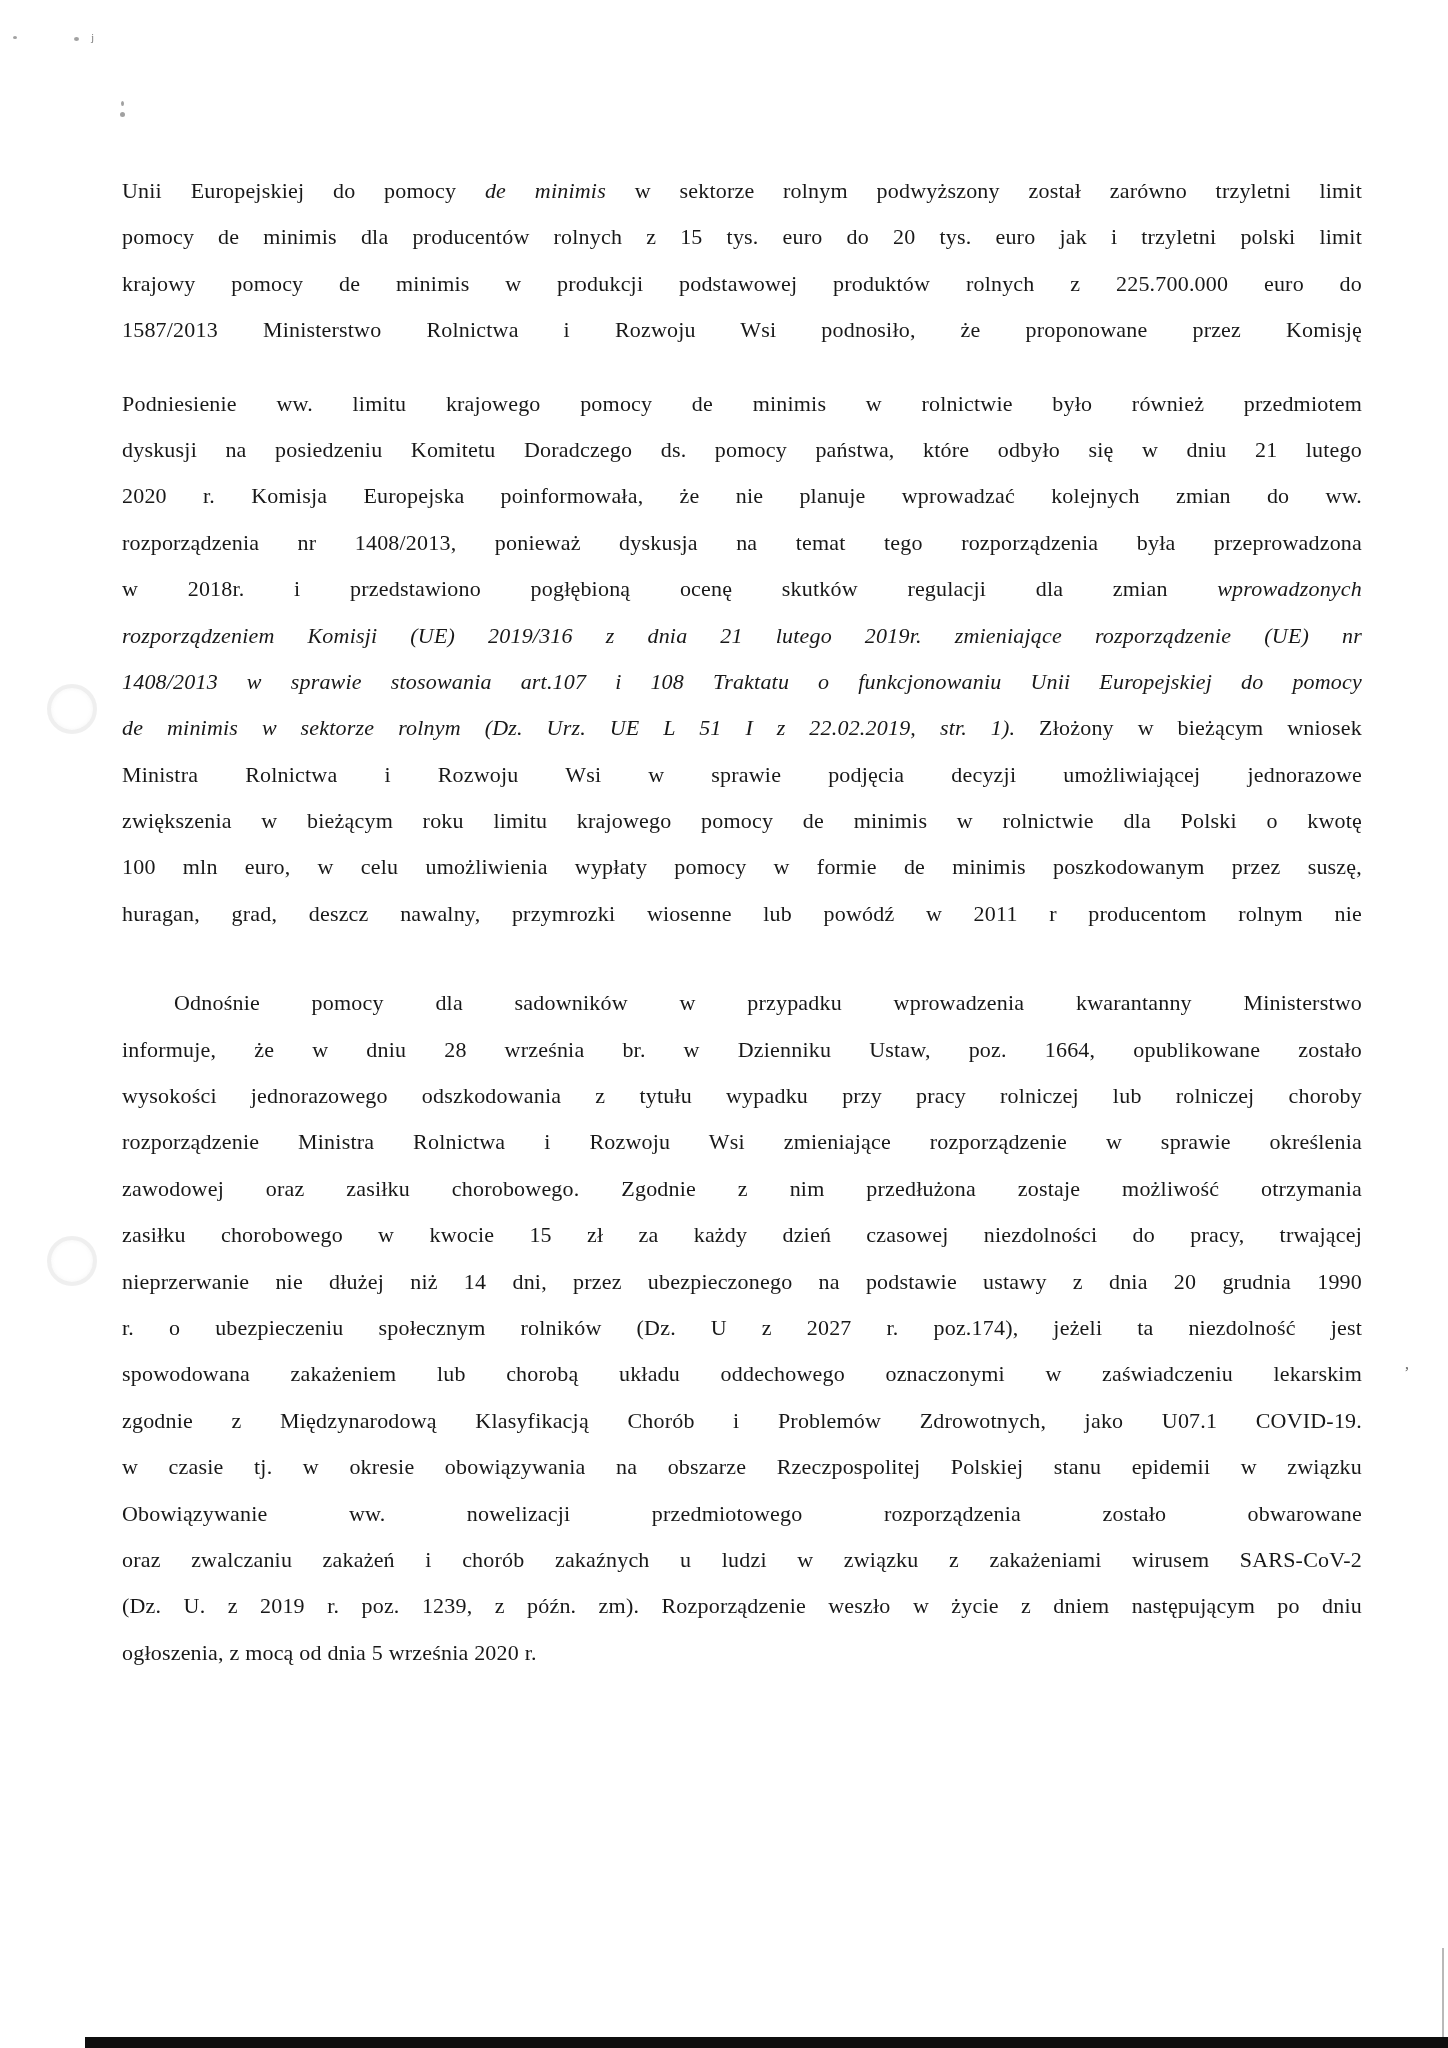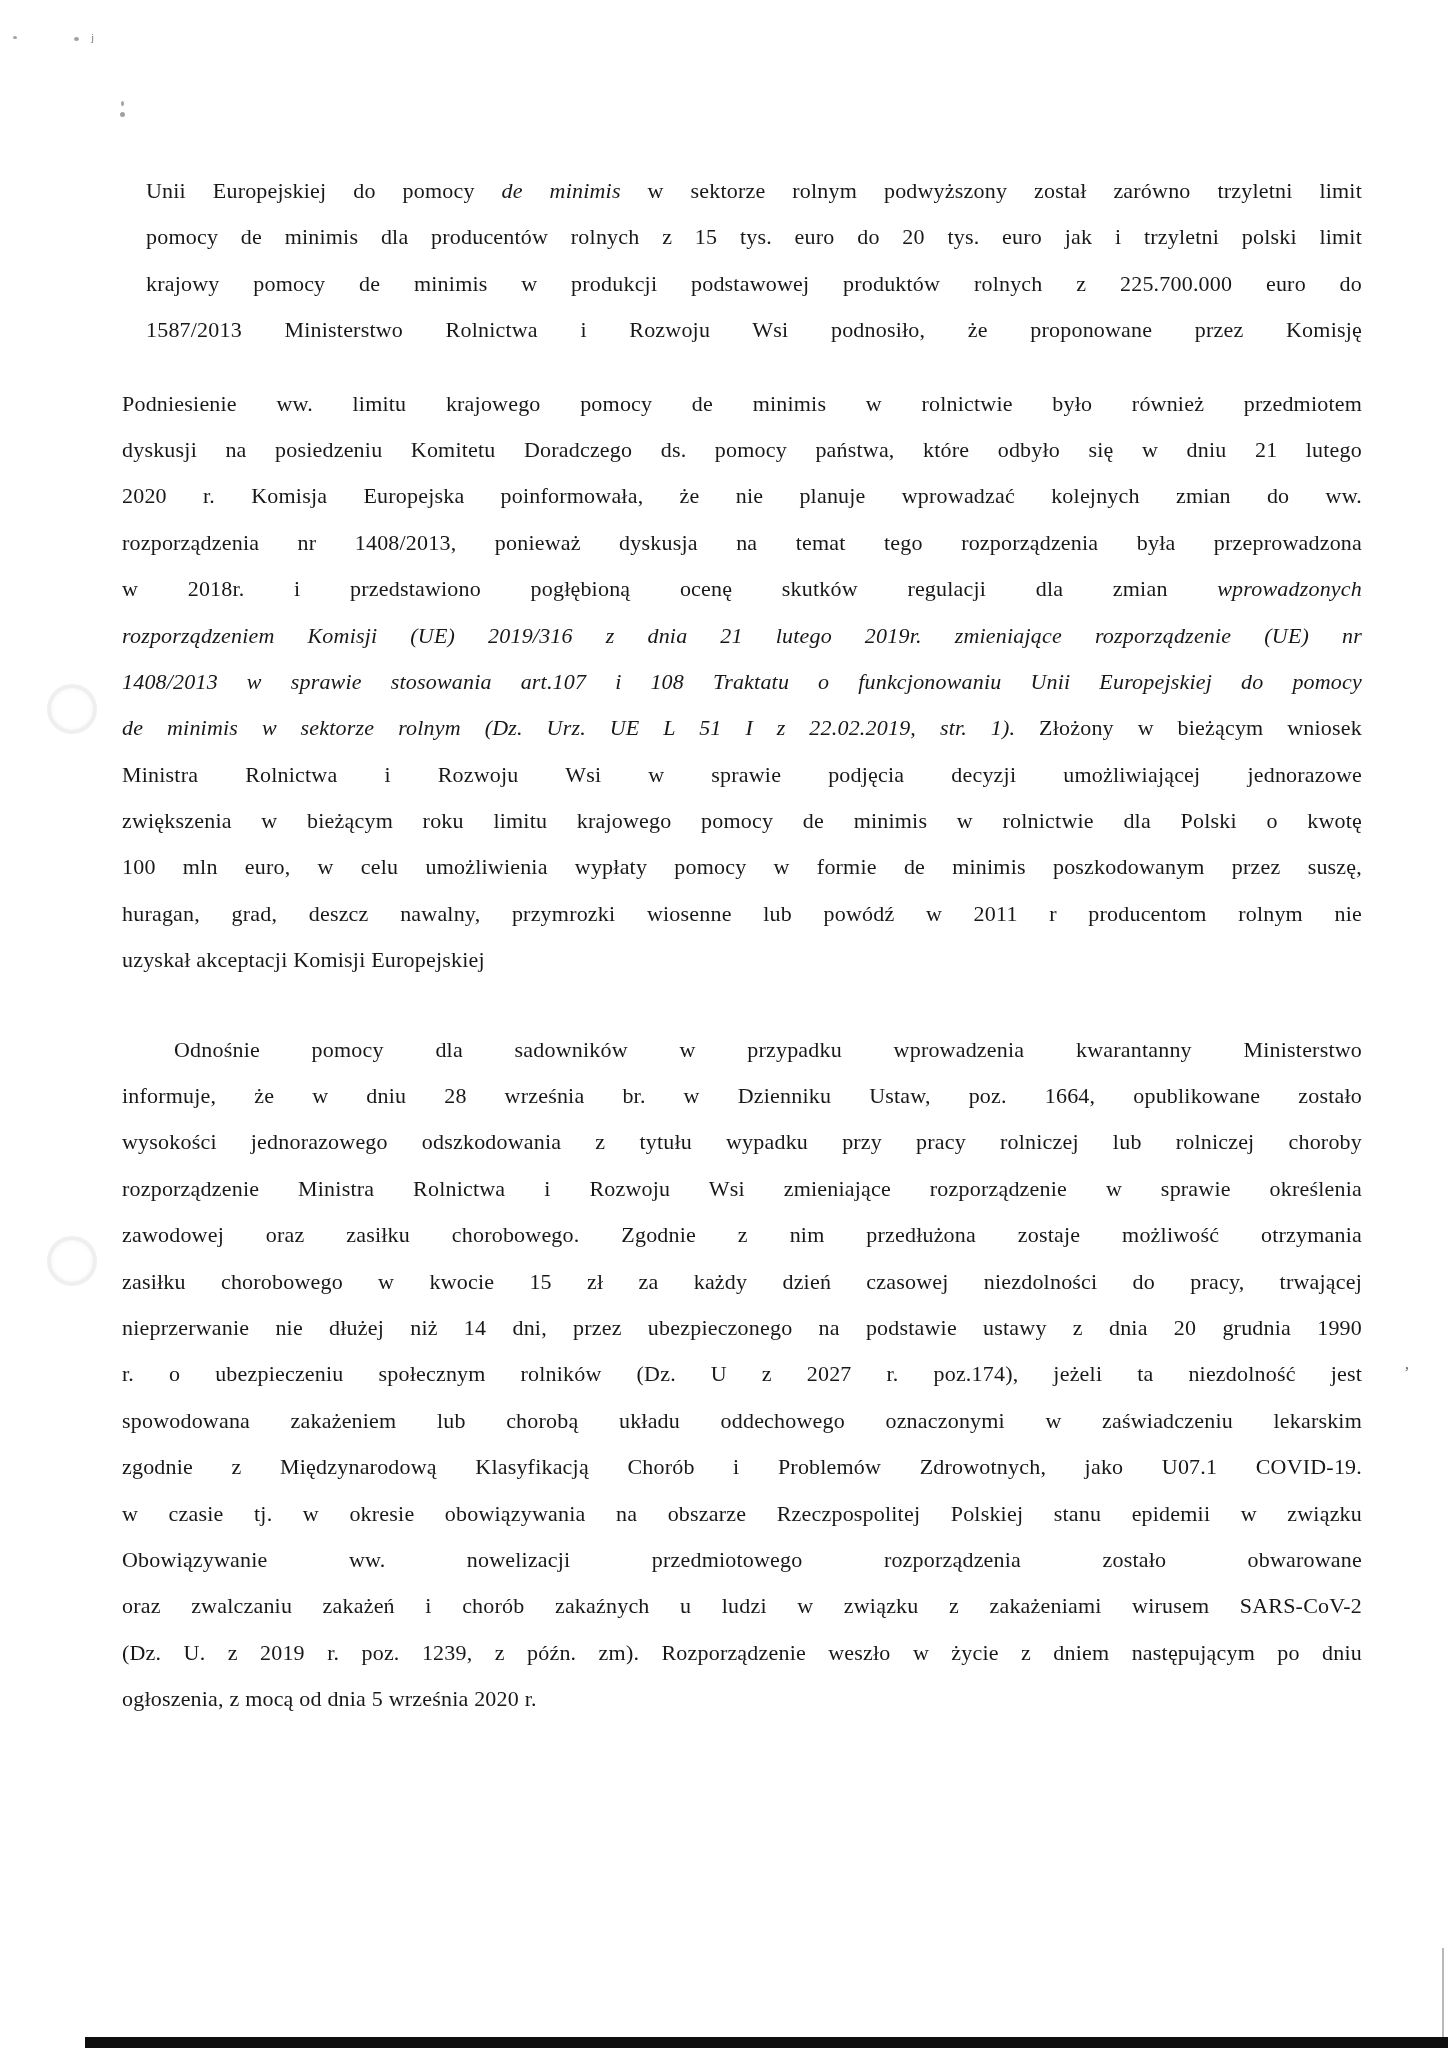--- a/index.html
+++ b/index.html
@@ -66,40 +66,39 @@
     width: 2px; height: 90px;
     background: #b9b9b9;
   }
 </style>
 </head>
 <body>
 
 <div class="page">
 
   <div class="text-block">
-      <div class="paragraph" style="margin-top: 0px; margin-left: 24px;">
+      <div class="paragraph" style="margin-top: 0px;">
         <div class="line"><span class="seg">Unii Europejskiej do pomocy </span><span class="seg italic">de minimis</span><span class="seg"> w sektorze rolnym podwyższony został zarówno trzyletni limit</span></div>
         <div class="line"><span class="seg">pomocy de minimis dla producentów rolnych z 15 tys. euro do 20 tys. euro jak i trzyletni polski limit</span></div>
         <div class="line"><span class="seg">krajowy pomocy de minimis w produkcji podstawowej produktów rolnych z 225.700.000 euro do</span></div>
         <div class="line"><span class="seg">1587/2013 Ministerstwo Rolnictwa i Rozwoju Wsi podnosiło, że proponowane przez Komisję</span></div>
       </div>
       <div class="paragraph" style="margin-top: 27px;">
         <div class="line"><span class="seg">Podniesienie ww. limitu krajowego pomocy de minimis w rolnictwie było również przedmiotem</span></div>
         <div class="line"><span class="seg">dyskusji na posiedzeniu Komitetu Doradczego ds. pomocy państwa, które odbyło się w dniu 21 lutego</span></div>
         <div class="line"><span class="seg">2020 r. Komisja Europejska poinformowała, że nie planuje wprowadzać kolejnych zmian do ww.</span></div>
         <div class="line"><span class="seg">rozporządzenia nr 1408/2013, ponieważ dyskusja na temat tego rozporządzenia była przeprowadzona</span></div>
         <div class="line"><span class="seg">w 2018r. i przedstawiono pogłębioną ocenę skutków regulacji dla zmian </span><span class="seg italic">wprowadzonych</span></div>
         <div class="line"><span class="seg italic">rozporządzeniem Komisji (UE) 2019/316 z dnia 21 lutego 2019r. zmieniające rozporządzenie (UE) nr</span></div>
         <div class="line"><span class="seg italic">1408/2013 w sprawie stosowania art.107 i 108 Traktatu o funkcjonowaniu Unii Europejskiej do pomocy</span></div>
         <div class="line"><span class="seg italic">de minimis w sektorze rolnym (Dz. Urz. UE L 51 I z 22.02.2019, str. 1).</span><span class="seg"> Złożony w bieżącym wniosek</span></div>
         <div class="line"><span class="seg">Ministra Rolnictwa i Rozwoju Wsi w sprawie podjęcia decyzji umożliwiającej jednorazowe</span></div>
         <div class="line"><span class="seg">zwiększenia w bieżącym roku limitu krajowego pomocy de minimis w rolnictwie dla Polski o kwotę</span></div>
         <div class="line"><span class="seg">100 mln euro, w celu umożliwienia wypłaty pomocy w formie de minimis poszkodowanym przez suszę,</span></div>
         <div class="line"><span class="seg">huragan, grad, deszcz nawalny, przymrozki wiosenne lub powódź w 2011 r producentom rolnym nie</span></div>
-        <div class="line last"><span class="seg">uzyskał akceptacji Komisji Europejskiej</span></div>
       </div>
       <div class="paragraph" style="margin-top: 43px;">
         <div class="line indent"><span class="seg">Odnośnie pomocy dla sadowników w przypadku wprowadzenia kwarantanny Ministerstwo</span></div>
         <div class="line"><span class="seg">informuje, że w dniu 28 września br. w Dzienniku Ustaw, poz. 1664, opublikowane zostało</span></div>
         <div class="line"><span class="seg">wysokości jednorazowego odszkodowania z tytułu wypadku przy pracy rolniczej lub rolniczej choroby</span></div>
         <div class="line"><span class="seg">rozporządzenie Ministra Rolnictwa i Rozwoju Wsi zmieniające rozporządzenie w sprawie określenia</span></div>
         <div class="line"><span class="seg">zawodowej oraz zasiłku chorobowego. Zgodnie z nim przedłużona zostaje możliwość otrzymania</span></div>
         <div class="line"><span class="seg">zasiłku chorobowego w kwocie 15 zł za każdy dzień czasowej niezdolności do pracy, trwającej</span></div>
         <div class="line"><span class="seg">nieprzerwanie nie dłużej niż 14 dni, przez ubezpieczonego na podstawie ustawy z dnia 20 grudnia 1990</span></div>
         <div class="line"><span class="seg">r. o ubezpieczeniu społecznym rolników (Dz. U z 2027 r. poz.174), jeżeli ta niezdolność jest</span></div>

